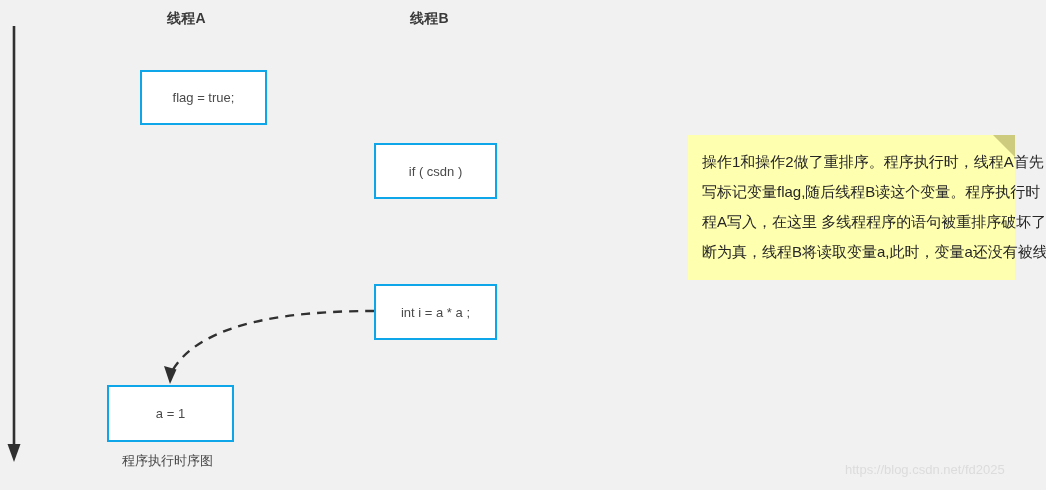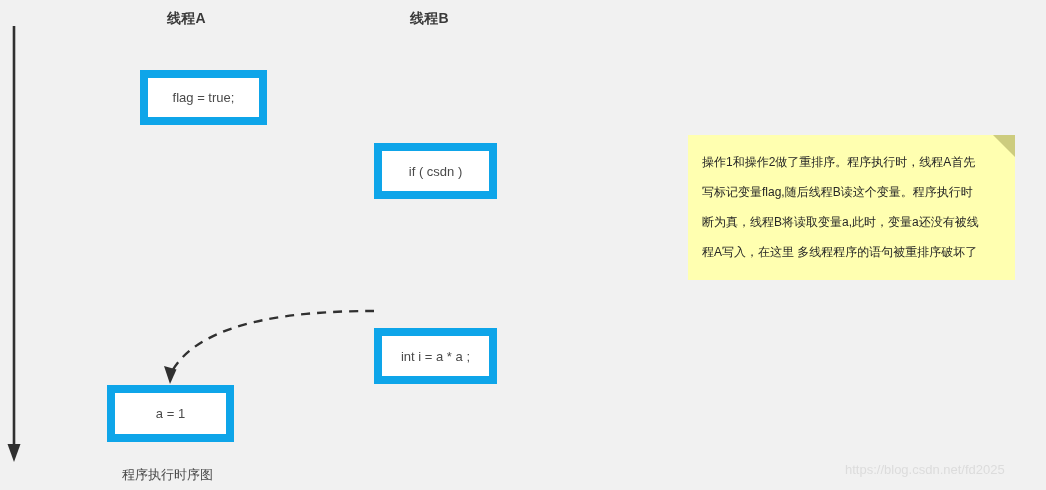--- a/index.html
+++ b/index.html
@@ -36,50 +36,49 @@
   #timeline-axis {
     left: 0px;
     top: 20px;
     width: 30px;
     height: 448px;
   }
 
   
   .stmt-box {
     background: #ffffff;
-    border: 8px solid #0ea5e9;
+    border: 2px solid #0ea5e9;
     box-sizing: border-box;
     display: flex;
     align-items: center;
     justify-content: center;
     font-size: 13px;
     color: #4a4a4a;
     white-space: nowrap;
   }
   #box-flag-true   { left: 140px; top: 70px;  width: 127px; height: 55px; }
   #box-if-flag     { left: 374px; top: 143px; width: 123px; height: 56px; }
-  #box-int-i       { left: 374px; top: 284px; width: 123px; height: 56px; margin-top: 44px; }
+  #box-int-i       { left: 374px; top: 284px; width: 123px; height: 56px; }
   #box-a-equals-1  { left: 107px; top: 385px; width: 127px; height: 57px; text-align: center; }
 
   
   #reorder-arrow {
     left: 140px;
     top: 285px;
     width: 250px;
     height: 105px;
   }
 
   
   #diagram-caption {
     left: 122px;
     top: 452px;
     font-size: 13px;
     color: #4a4a4a;
     white-space: nowrap;
-    margin-top: 14px;
   }
 
   
   #sticky-note {
     left: 688px;
     top: 135px;
     width: 327px;
     height: 145px;
     background: #ffffb0;
     box-sizing: border-box;
@@ -87,21 +86,21 @@
   }
   #sticky-note-fold {
     right: 0px;
     top: 0px;
     width: 0;
     height: 0;
     border-left: 22px solid transparent;
     border-top: 22px solid #cdcc7e;
   }
   .note-line {
-    font-size: 12px;
+    font-size: 15px;
     line-height: 30px;
     color: #262626;
     white-space: nowrap;
   }
 
   
   #watermark {
     left: 845px;
     top: 462px;
     font-size: 13px;
@@ -140,19 +139,19 @@
     </svg>
   </div>
 
   <div class="abs" id="diagram-caption">程序执行时序图</div>
 
   <div class="abs" id="sticky-note">
     <div class="abs" id="sticky-note-fold"></div>
 
     <div class="note-line">操作1和操作2做了重排序。程序执行时，线程A首先</div>
     <div class="note-line">写标记变量flag,随后线程B读这个变量。程序执行时</div>
+    <div class="note-line">程A写入，在这里 多线程程序的语句被重排序破坏了</div>
     <div class="note-line">断为真，线程B将读取变量a,此时，变量a还没有被线</div>
-    <div class="note-line">程A写入，在这里 多线程程序的语句被重排序破坏了</div>
   </div>
 
   <div class="abs" id="watermark">https://blog.csdn.net/fd2025</div>
 
 </div>
 
 </body></html>

